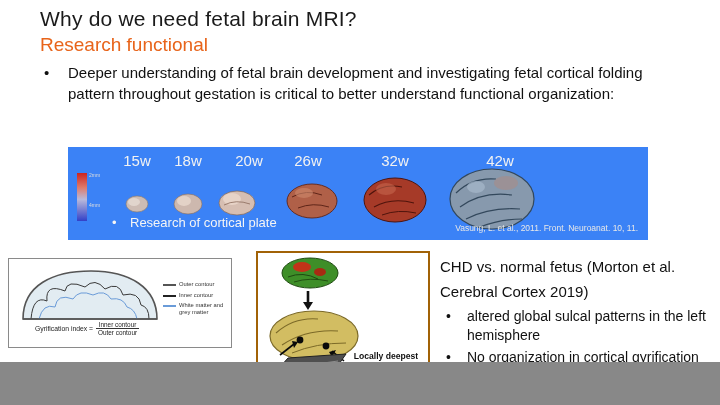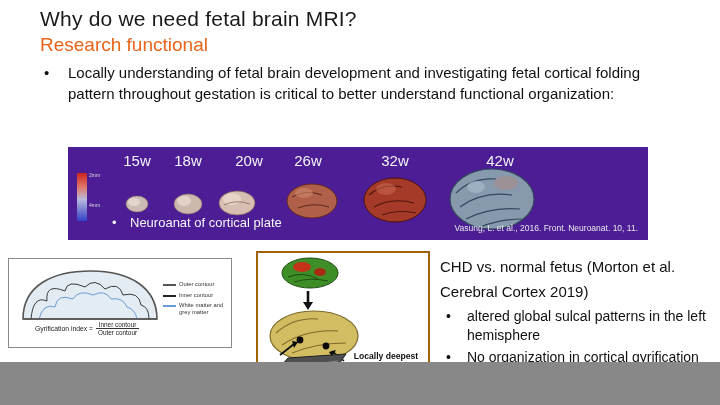--- a/index.html
+++ b/index.html
@@ -5,21 +5,21 @@
   html,body{margin:0;padding:0;background:#888;}
   .slide{
     position:relative;width:720px;height:362px;background:#ffffff;
     font-family:"Liberation Sans",sans-serif;overflow:hidden;margin:0 auto;
   }
   .title{position:absolute;left:40px;top:7px;font-size:21px;color:#1a1a1a;letter-spacing:.2px;}
   .subtitle{position:absolute;left:40px;top:34px;font-size:19px;color:#e8641a;}
   .intro{position:absolute;left:44px;top:62px;width:616px;font-size:15px;color:#111;line-height:21px;display:flex;}
   .intro .bmark{width:24px;flex:0 0 24px;}
   
-  .strip{position:absolute;left:68px;top:147px;width:580px;height:93px;background:#4c1d95;}
+  .strip{position:absolute;left:68px;top:147px;width:580px;height:93px;background:#3b82f6;}
   .wk{position:absolute;top:5px;color:#f2f2f2;font-size:15px;transform:translateX(-50%);}
   .colorbar{position:absolute;left:9px;top:26px;width:10px;height:48px;
     background:linear-gradient(180deg,#cc2420 0%,#de7a6a 30%,#b9b9da 55%,#3240c8 100%);}
   .cb-lab{position:absolute;left:12px;color:#ddd;font-size:5px;line-height:5px;}
   .cb-top{top:0;}
   .cb-bot{top:30px;}
   .brains{position:absolute;left:0;top:0;}
   .strip-cap{position:absolute;left:44px;top:68px;color:#f5f5f5;font-size:13px;display:flex;}
   .strip-cap .bmark{width:18px;flex:0 0 18px;}
   .strip-cite{position:absolute;right:10px;top:76px;color:#e8e8e8;font-size:8.5px;}
@@ -52,21 +52,21 @@
 </head>
 <body>
 
 <div class="slide">
 
   <div class="title">Why do we need fetal brain MRI?</div>
   <div class="subtitle">Research functional</div>
 
   <div class="intro">
     <span class="bmark">•</span>
-    <span>Locally understanding of fetal brain development and investigating fetal cortical folding pattern throughout gestation is critical to better understand functional organization:</span>
+    <span>Deeper understanding of fetal brain development and investigating fetal cortical folding pattern throughout gestation is critical to better understand functional organization:</span>
   </div>
 
   <div class="strip">
 
     <svg class="brains" width="580" height="93" viewBox="0 0 580 93">
 
       <g>
         <ellipse cx="69" cy="57" rx="11" ry="8" fill="#cdbcb4" stroke="#897868" stroke-width="0.6"></ellipse>
         <ellipse cx="66" cy="55" rx="6" ry="4" fill="#e6dbd3" opacity="0.8"></ellipse>
       </g>
@@ -115,23 +115,23 @@
     <span class="wk" style="left:327px">32w</span>
     <span class="wk" style="left:432px">42w</span>
 
     <div class="colorbar">
       <span class="cb-lab cb-top">2mm</span>
       <span class="cb-lab cb-bot">4mm</span>
     </div>
 
     <div class="strip-cap">
       <span class="bmark">•</span>
-      <span>Neuroanat of cortical plate</span>
-    </div>
-    <div class="strip-cite">Vasung, L. et al., 2016. Front. Neuroanat. 10, 11.</div>
+      <span>Research of cortical plate</span>
+    </div>
+    <div class="strip-cite">Vasung, L. et al., 2011. Front. Neuroanat. 10, 11.</div>
   </div>
 
   <div class="gyr-box">
     <svg width="150" height="66" viewBox="0 0 150 66" style="position:absolute;left:6px;top:2px;">
       <path d="M8,58 C8,24 38,10 76,10 C114,10 142,26 142,58 Z" fill="#e2ecf2" stroke="#555" stroke-width="1.6"></path>
       <path d="M16,58 Q18,34 32,40 Q30,22 50,30 Q52,18 70,26 Q80,16 90,28 Q104,20 108,34 Q124,30 126,44 Q134,46 134,58" fill="none" stroke="#3a3a3a" stroke-width="1"></path>
       <path d="M24,58 Q28,42 40,46 Q42,32 58,38 Q64,28 78,34 Q90,28 96,38 Q108,36 112,46 Q120,48 122,58" fill="none" stroke="#6a9bd8" stroke-width="1"></path>
       <line x1="8" y1="58" x2="142" y2="58" stroke="#555" stroke-width="1.4"></line>
     </svg>
 

